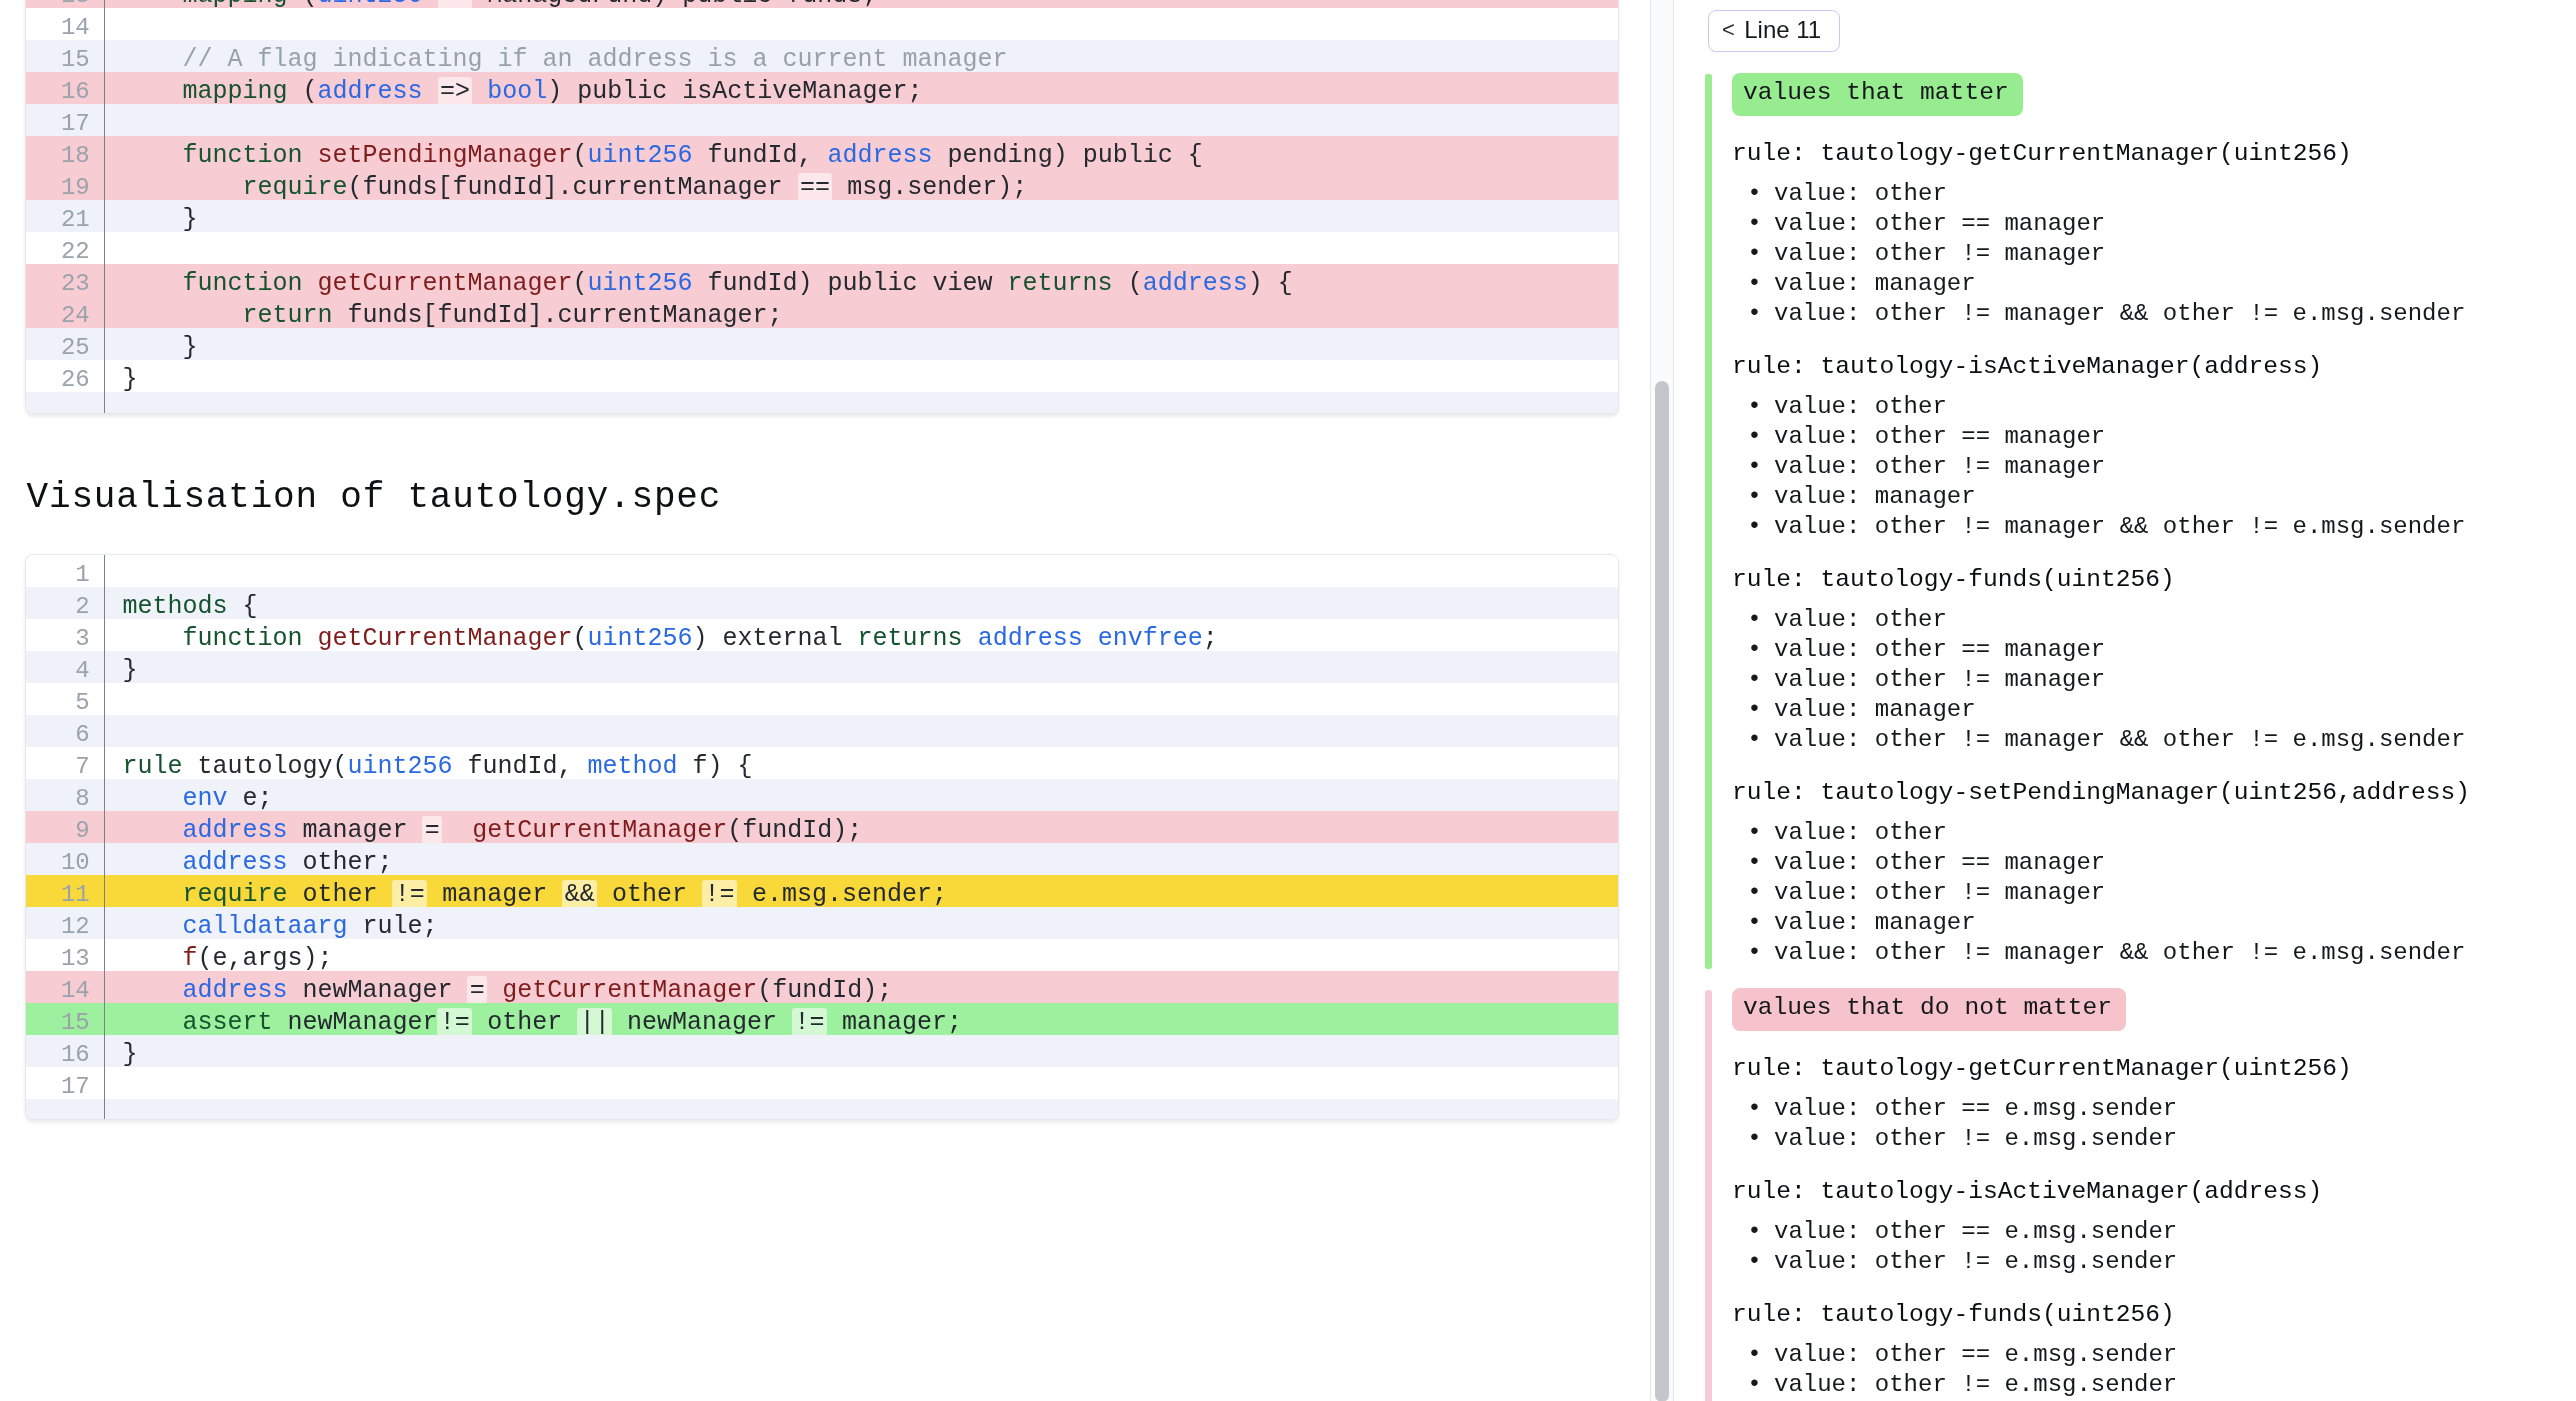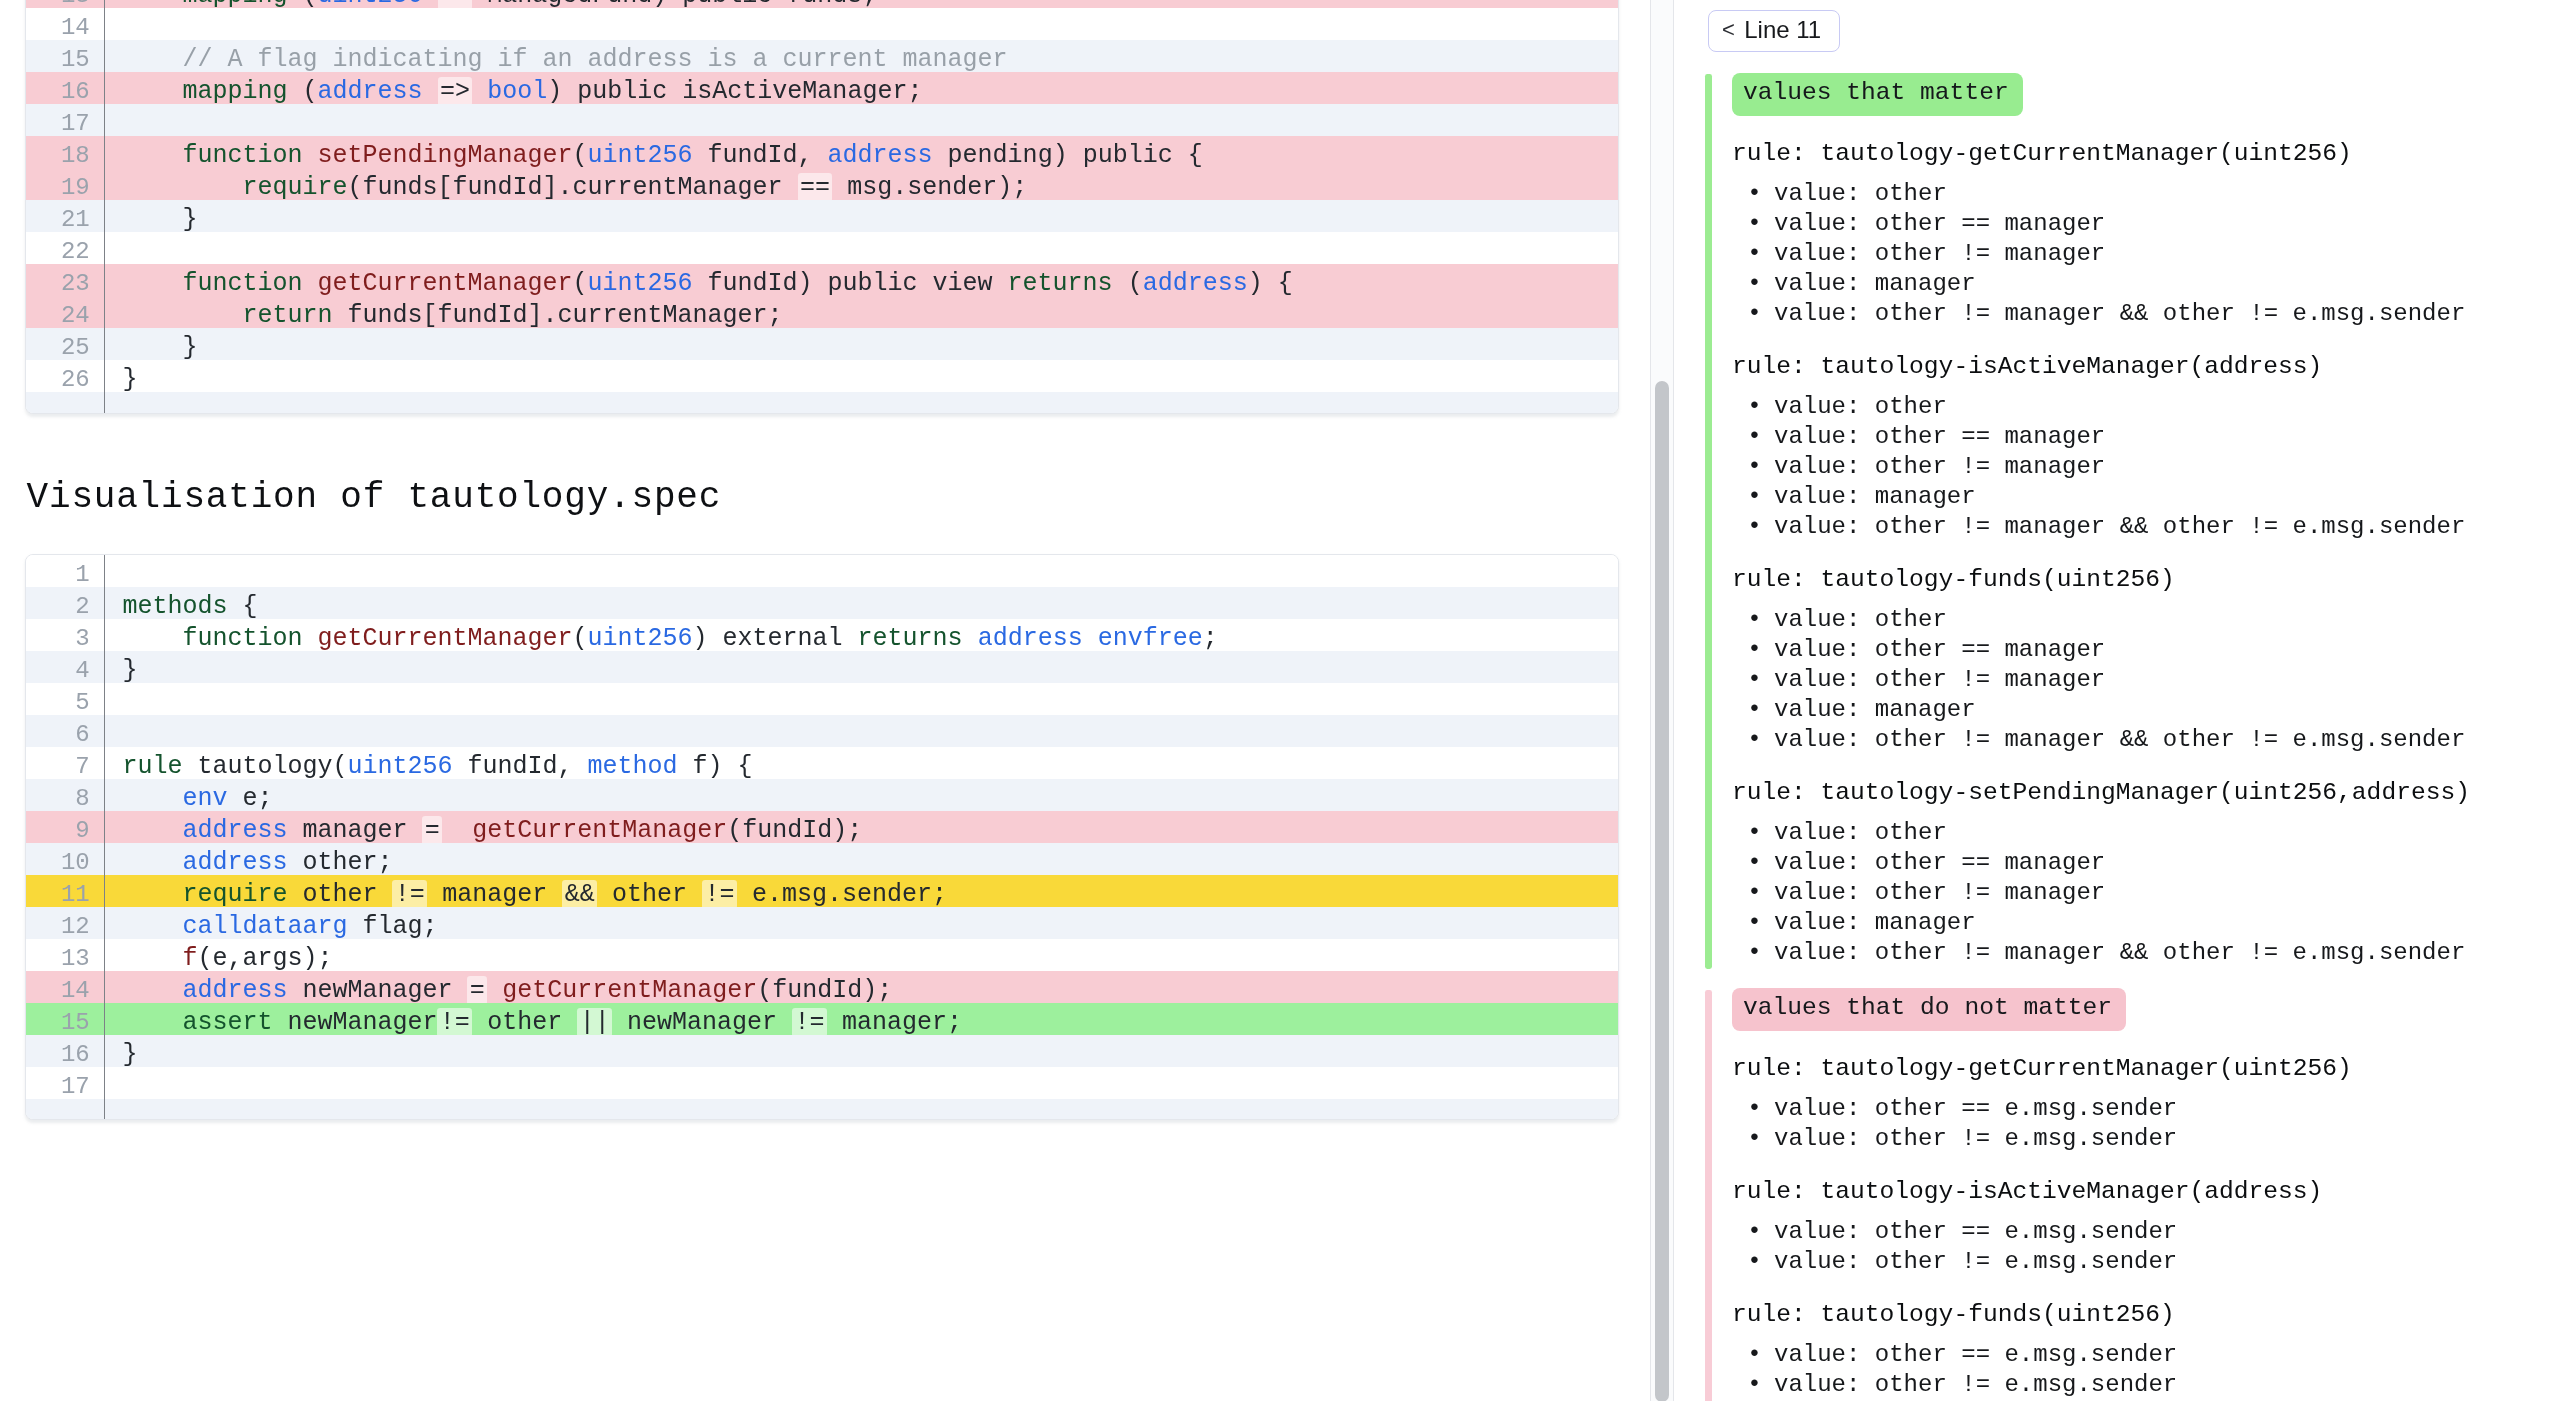--- a/index.html
+++ b/index.html
@@ -188,21 +188,21 @@
       <div class="code-row bg-stripe">
         <div class="ln">10</div>
         <div class="codetext"><span class="tk-p">    </span><span class="tk-y">address</span><span class="tk-p"> other;</span></div>
       </div>
       <div class="code-row bg-yellow">
         <div class="ln">11</div>
         <div class="codetext"><span class="tk-p">    </span><span class="tk-k">require</span><span class="tk-p"> other </span><span class="tk-o">!=</span><span class="tk-p"> manager </span><span class="tk-o">&amp;&amp;</span><span class="tk-p"> other </span><span class="tk-o">!=</span><span class="tk-p"> e.msg.sender;</span></div>
       </div>
       <div class="code-row bg-stripe">
         <div class="ln">12</div>
-        <div class="codetext"><span class="tk-p">    </span><span class="tk-y">calldataarg</span><span class="tk-p"> flag;</span></div>
+        <div class="codetext"><span class="tk-p">    </span><span class="tk-y">calldataarg</span><span class="tk-p"> rule;</span></div>
       </div>
       <div class="code-row bg-none">
         <div class="ln">13</div>
         <div class="codetext"><span class="tk-p">    </span><span class="tk-f">f</span><span class="tk-p">(e,args);</span></div>
       </div>
       <div class="code-row bg-pink">
         <div class="ln">14</div>
         <div class="codetext"><span class="tk-p">    </span><span class="tk-y">address</span><span class="tk-p"> newManager </span><span class="tk-o">=</span><span class="tk-p"> </span><span class="tk-f">getCurrentManager</span><span class="tk-p">(fundId);</span></div>
       </div>
       <div class="code-row bg-green">

